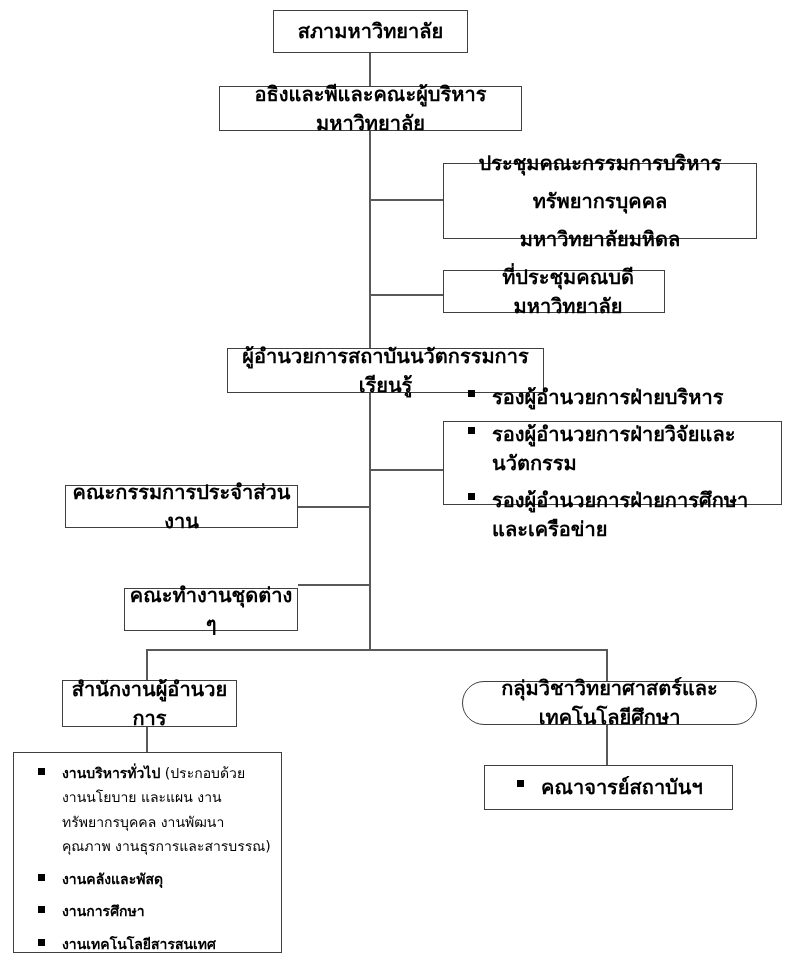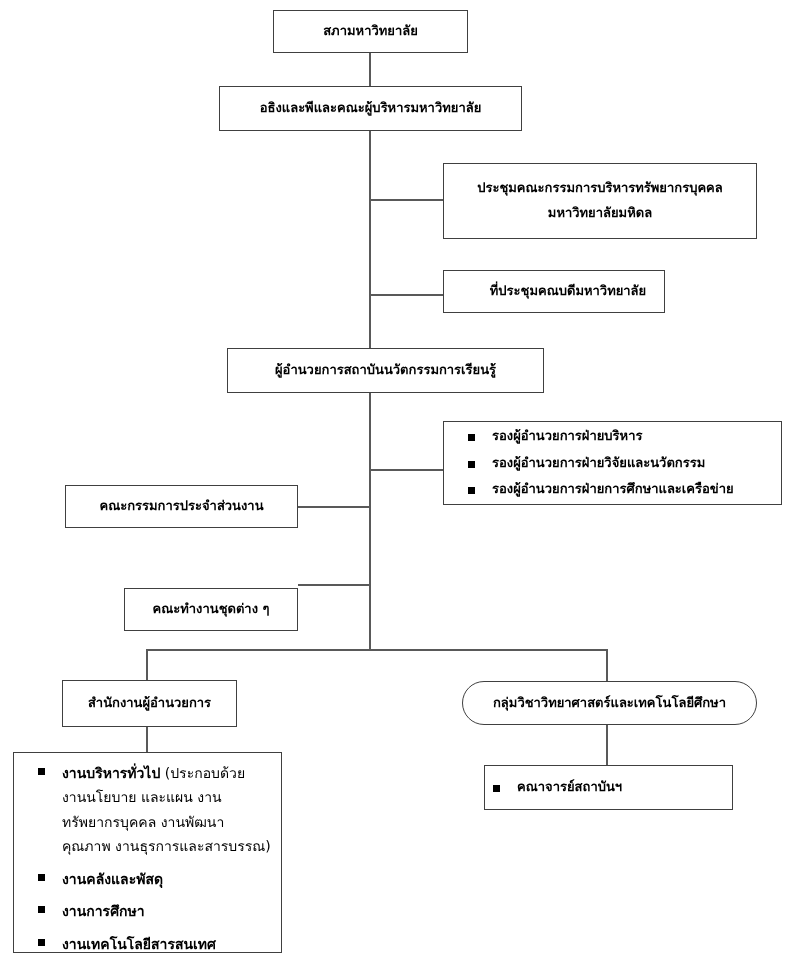--- a/index.html
+++ b/index.html
@@ -13,21 +13,21 @@
   }
   .box {
     position: absolute;
     box-sizing: border-box;
     border: 1.5px solid #404040;
     background: #ffffff;
     display: flex;
     align-items: center;
     justify-content: center;
     text-align: center;
-    font-size: 13px;
+    font-size: 20px;
     font-weight: 700;
     line-height: 1.45;
     color: #000;
   }
   .line { position: absolute; background: #595959; }
 
   
   .b-council   { left: 273px; top: 10px;  width: 195px; height: 43px; }
   .b-president { left: 219px; top: 86px;  width: 303px; height: 45px; }
   .b-hr        { left: 443px; top: 163px; width: 314px; height: 76px; flex-direction: column; line-height: 1.9; }
@@ -44,21 +44,21 @@
   
   .bullets {
     flex-direction: column;
     align-items: stretch;
     justify-content: center;
     text-align: left;
     padding: 8px 8px 8px 24px;
     gap: 8px;
   }
   .b-units.bullets { justify-content: center; padding-top: 20px; gap: 8px; font-size: 14px; line-height: 1.75; }
-  .b-faculty.bullets { padding-left: 8px; gap: 0; text-align: right; }
+  .b-faculty.bullets { padding-left: 32px; gap: 0; text-align: right; }
   .bullet-item { display: flex; align-items: flex-start; }
   .sq {
     flex: 0 0 auto;
     width: 7px; height: 7px;
     background: #000;
     margin: 7px 17px 0 0;
   }
   .detail { font-weight: 400; }
   .detail::before { content: " "; }
 

